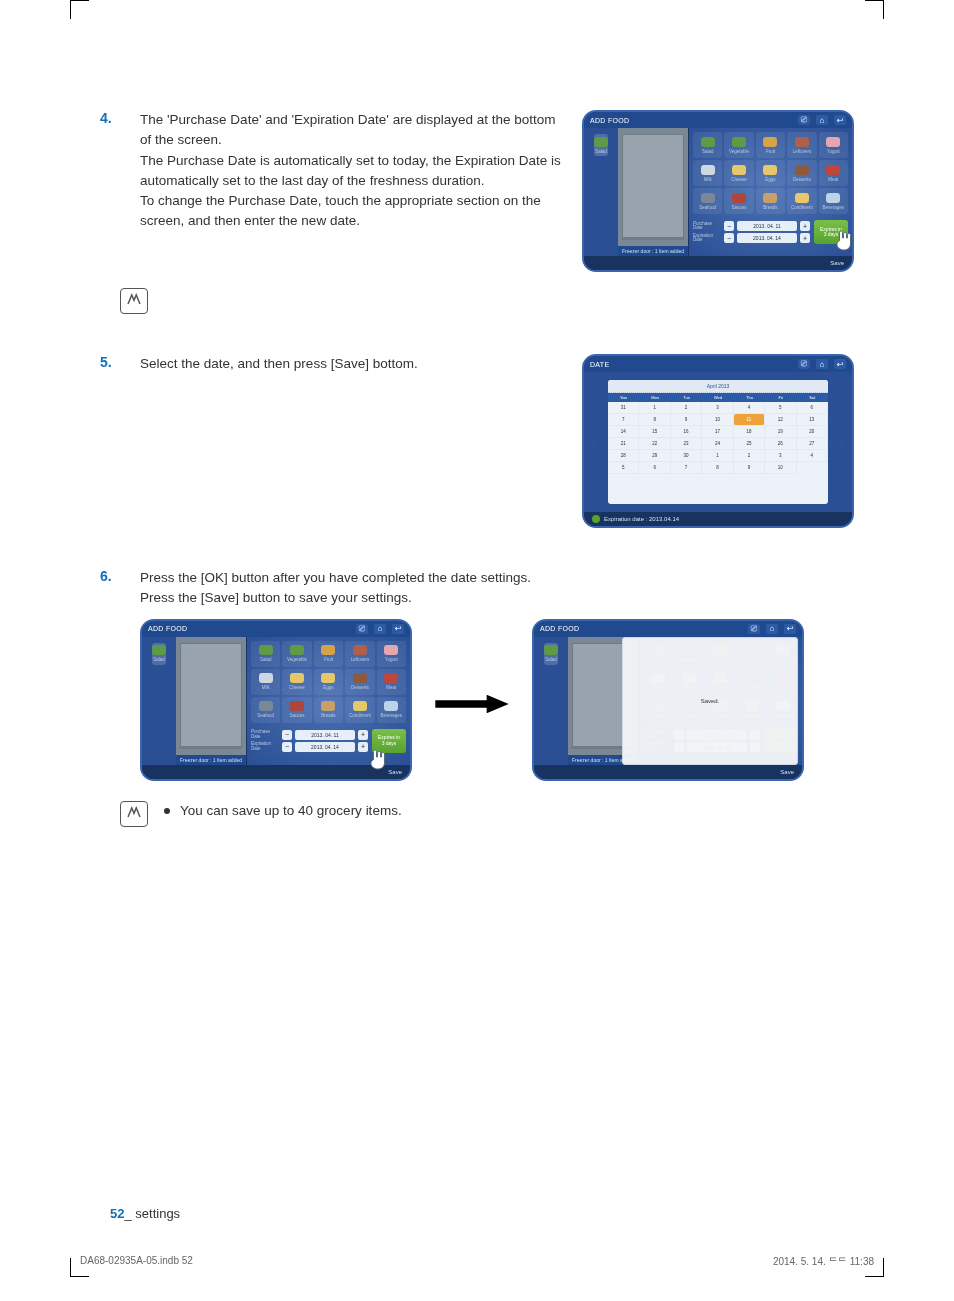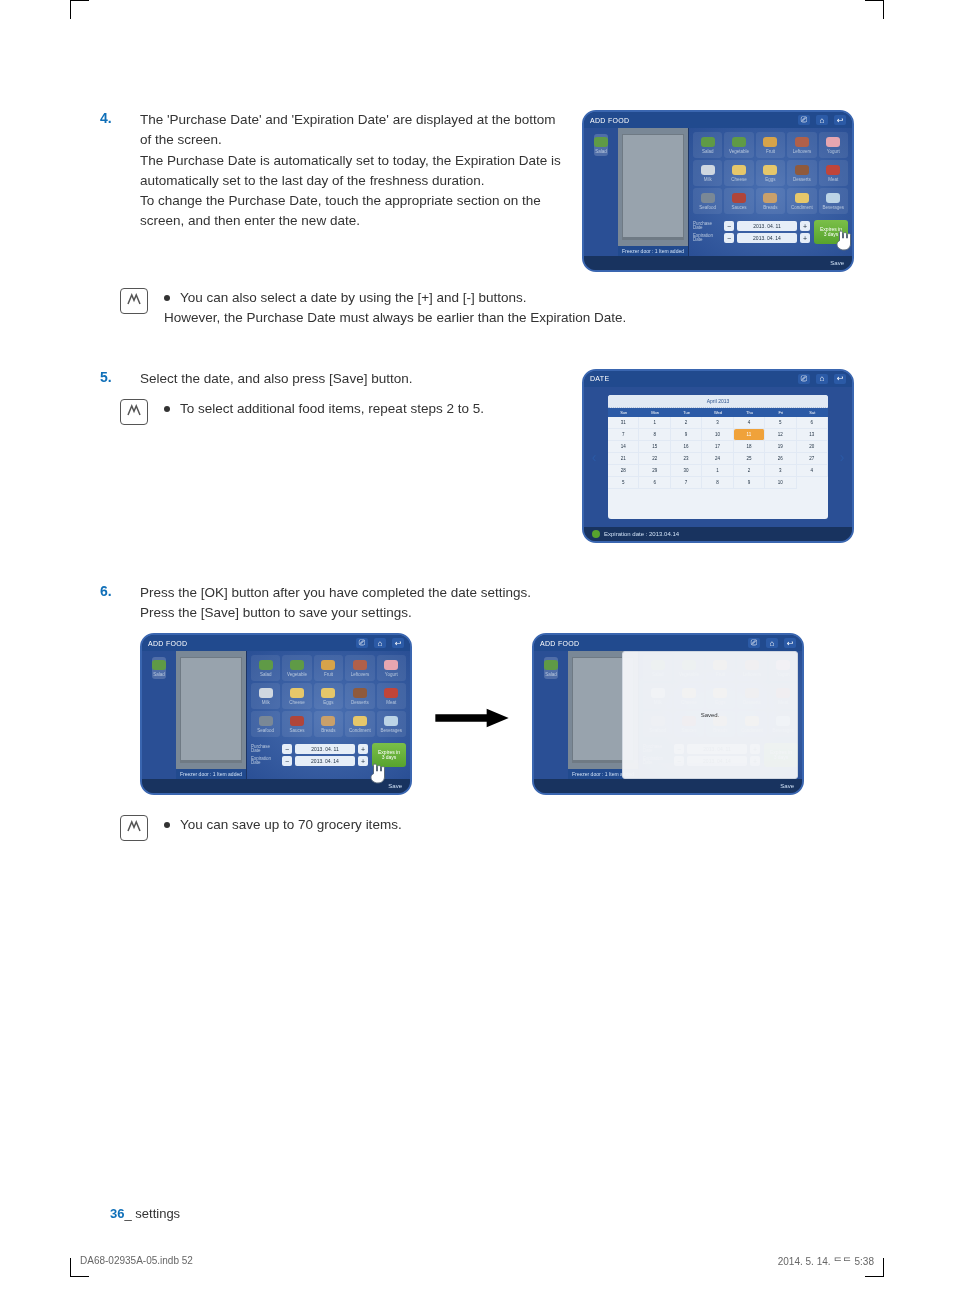--- a/index.html
+++ b/index.html
@@ -193,37 +193,27 @@
           </div>
       </div>
     </div>
 
     <div class="note">
       <div class="note-ico">
         <svg viewBox="0 0 24 24">
             <path fill="none" stroke="#555" stroke-width="2" d="M4 16l5-12 3 7 3-7 5 12"></path>
           </svg>
       </div>
-      <div class="note-txt"><span class="bullet"></span><span style="white-space:pre-line">You can also select a date by using the [+] and [-] buttons.
-However, the Purchase Date must always be earlier than the Expiration Date.</span></div>
     </div>
 
     <div class="row4" style="margin-top:30px">
       <div style="flex:1">
         <div class="step">
           <div class="step-num">5.</div>
-          <div class="step-txt">Select the date, and also press [Save] button.</div>
-        </div>
-        <div class="note" style="margin:6px 0 0 20px">
-          <div class="note-ico">
-            <svg viewBox="0 0 24 24">
-                <path fill="none" stroke="#555" stroke-width="2" d="M4 16l5-12 3 7 3-7 5 12"></path>
-              </svg>
-          </div>
-          <div class="note-txt"><span class="bullet"></span><span>To select additional food items, repeat steps 2 to 5.</span></div>
+          <div class="step-txt">Select the date, and then press [Save] bottom.</div>
         </div>
       </div>
 
       <div class="shot" style="height:174px;display:flex;flex-direction:column">
         <div class="shot-hdr">
           <span class="shot-hdr-l">DATE</span>
           <div class="shot-hdr-r">
             <span>⎚</span>
             <span>⌂</span>
             <span>↩</span>
@@ -539,23 +529,23 @@
           </div>
       </div>
     </div>
 
     <div class="note" style="margin-top:6px">
       <div class="note-ico">
         <svg viewBox="0 0 24 24">
             <path fill="none" stroke="#555" stroke-width="2" d="M4 16l5-12 3 7 3-7 5 12"></path>
           </svg>
       </div>
-      <div class="note-txt"><span class="bullet"></span><span>You can save up to 70 grocery items.</span></div>
+      <div class="note-txt"><span class="bullet"></span><span>You can save up to 40 grocery items.</span></div>
     </div>
 
   </div>
 
-  <div class="pagefoot"><b>36</b><span>_ settings</span></div>
+  <div class="pagefoot"><b>52</b><span>_ settings</span></div>
   <div class="printfoot">
     <span>DA68-02935A-05.indb   52</span>
-    <span>2014. 5. 14.   ᄃᄃ 5:38</span>
+    <span>2014. 5. 14.   ᄃᄃ 11:38</span>
   </div>
 </div>
 
 </body></html>

